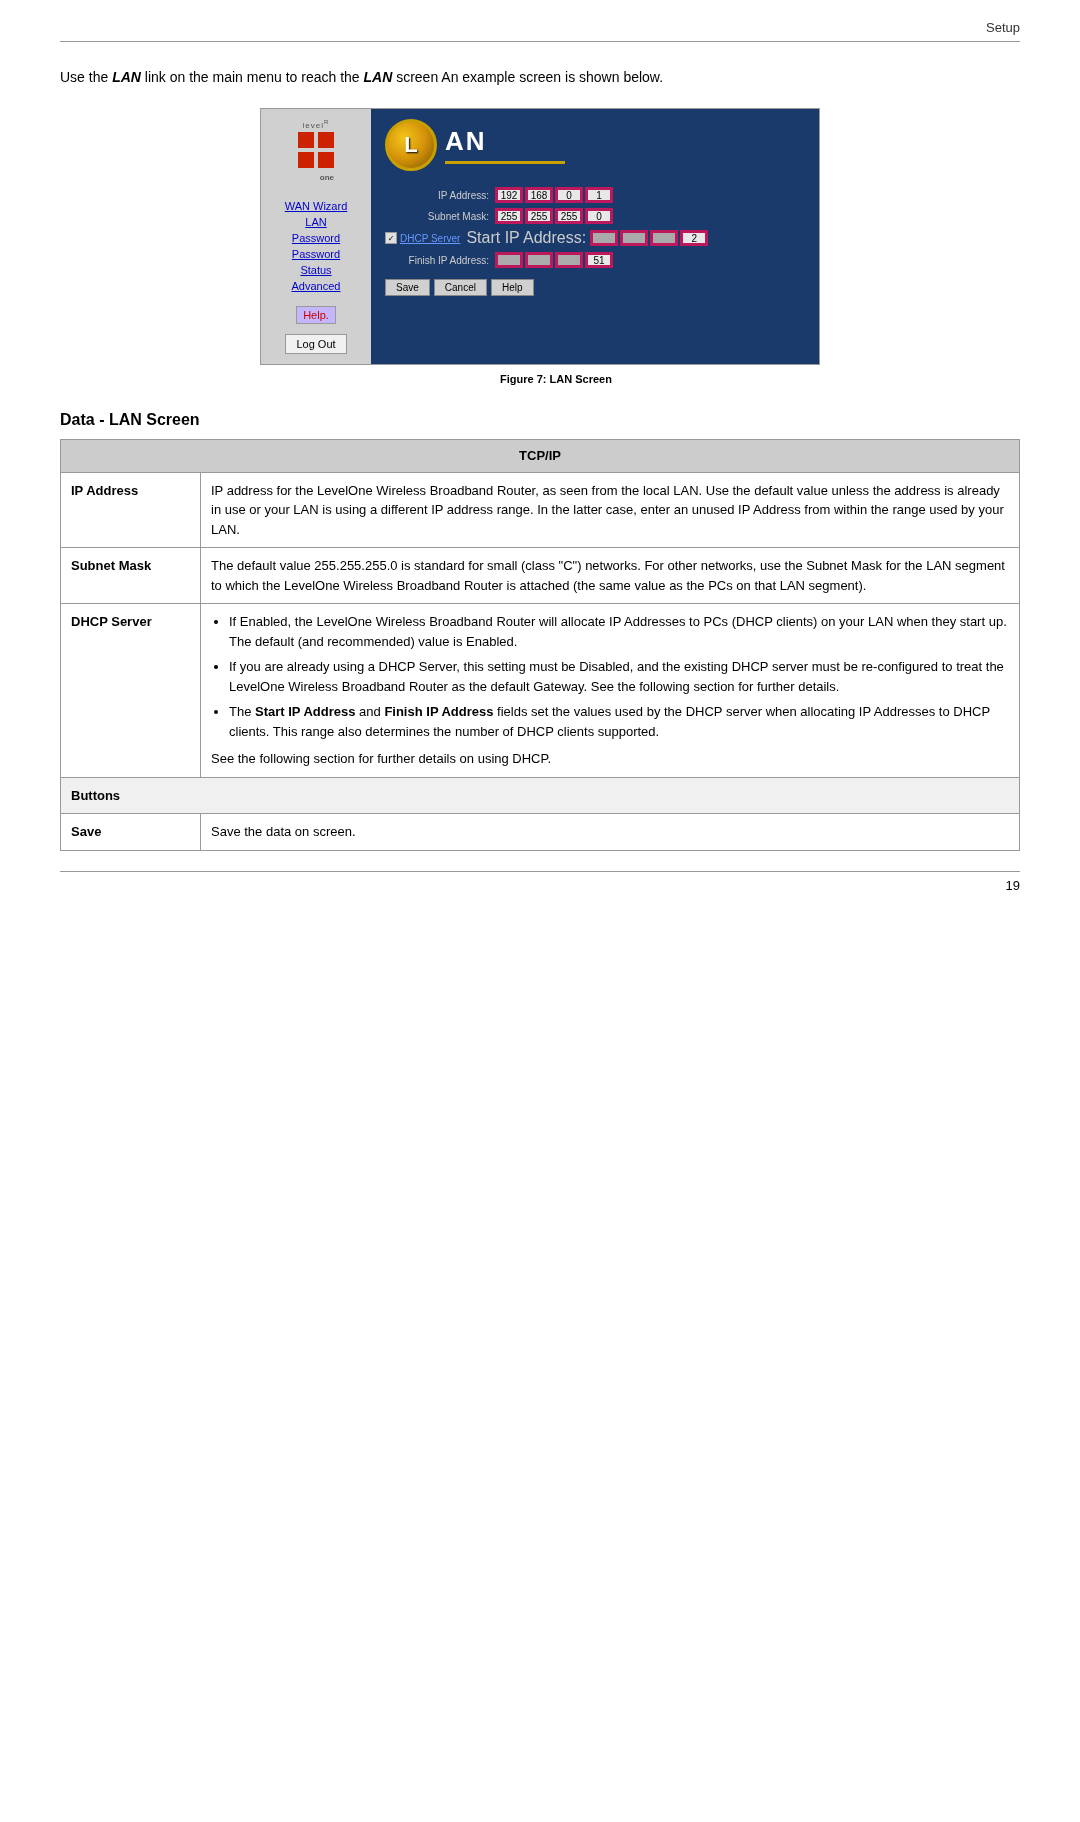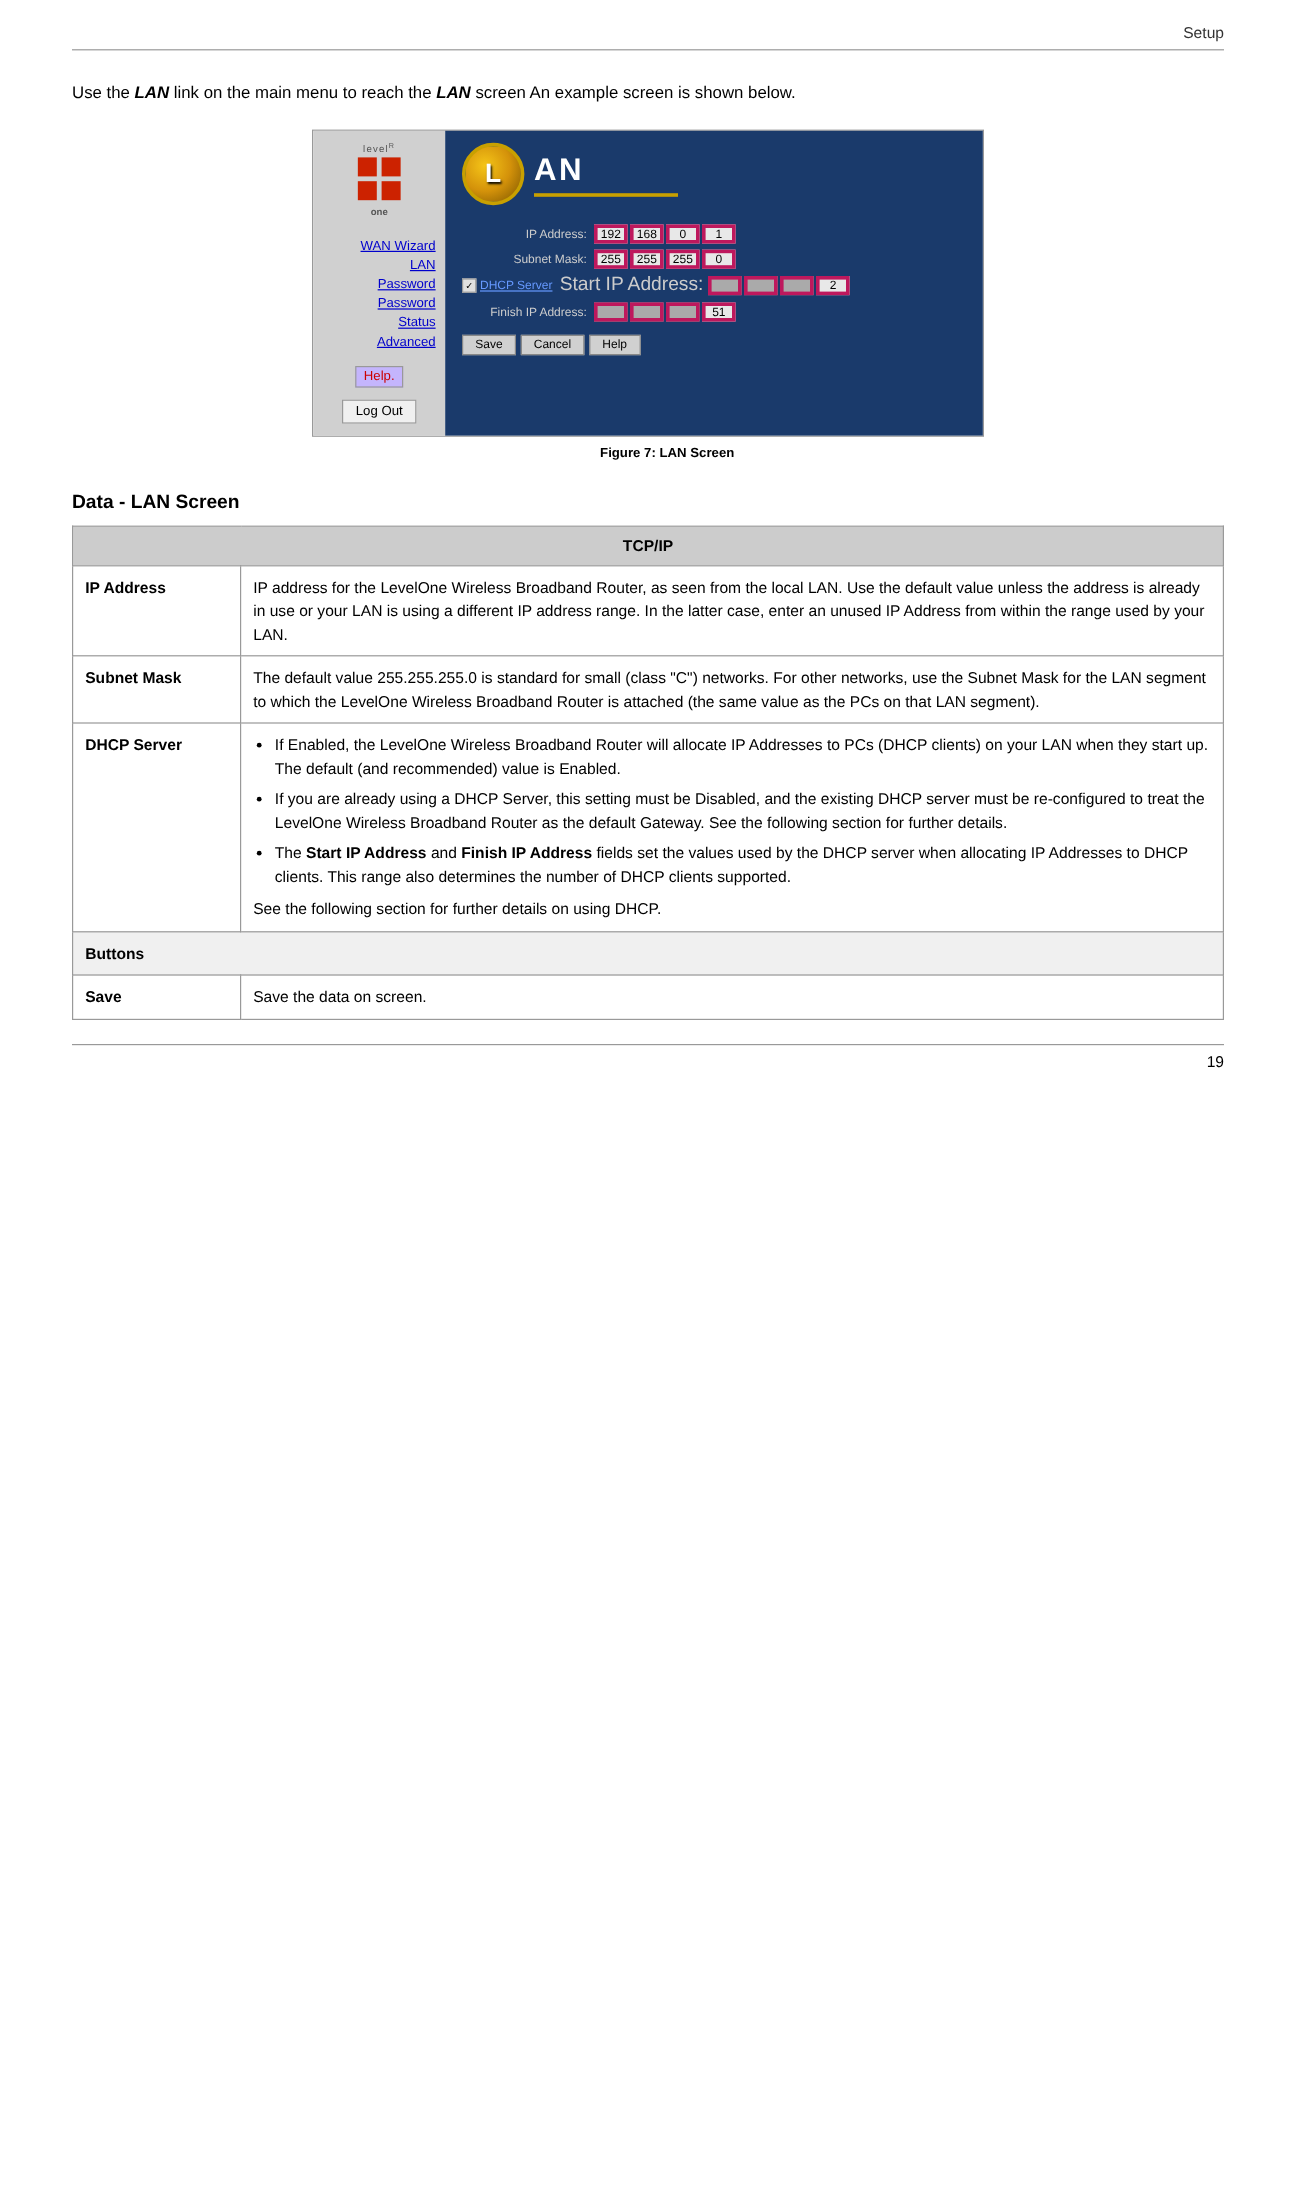--- a/index.html
+++ b/index.html
@@ -74,21 +74,21 @@
       align-items: center;
     }
 
     .router-logo {
       margin-bottom: 12px;
       text-align: center;
     }
 
     .router-nav {
       width: 100%;
-      text-align: right;
+      text-align: center;
       margin-top: 6px;
     }
 
     .router-nav a {
       display: block;
       color: #0000cc;
       text-decoration: underline;
       font-size: 11px;
       margin-bottom: 4px;
       cursor: pointer;
@@ -337,21 +337,21 @@
         <div class="router-logo">
           <div style="font-size:8px; color:#555; letter-spacing:1px; text-align:center;">level<sup style="font-size:6px;">R</sup></div>
           <div class="router-logo" style="margin:2px auto;">
             <svg width="36" height="36">
               <rect x="0" y="0" width="16" height="16" fill="#cc2200"></rect>
               <rect x="20" y="0" width="16" height="16" fill="#cc2200"></rect>
               <rect x="0" y="20" width="16" height="16" fill="#cc2200"></rect>
               <rect x="20" y="20" width="16" height="16" fill="#cc2200"></rect>
             </svg>
           </div>
-          <div style="font-size:8px; color:#555; text-align:center;font-weight:bold;">one</div>
+          <div style="font-size:8px; color:#555; text-align:right;font-weight:bold;">one</div>
         </div>
 
         <div class="router-nav">
           <a>WAN Wizard</a>
           <a>LAN</a>
           <a>Password</a>
           <a>Password</a>
           <a>Status</a>
           <a>Advanced</a>
         </div>

